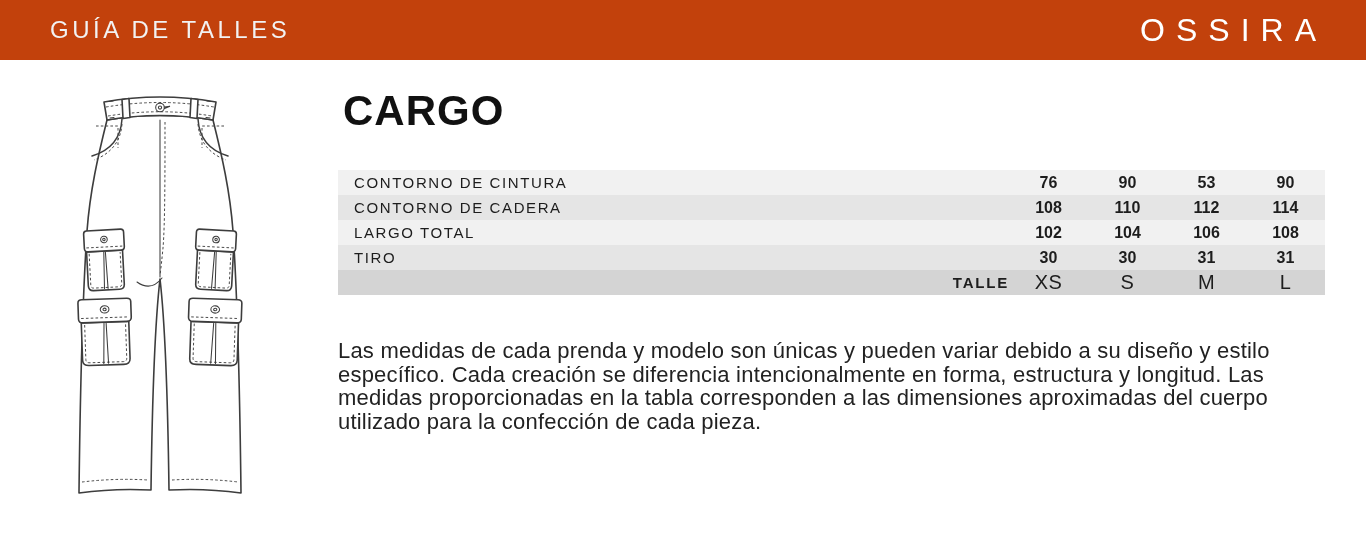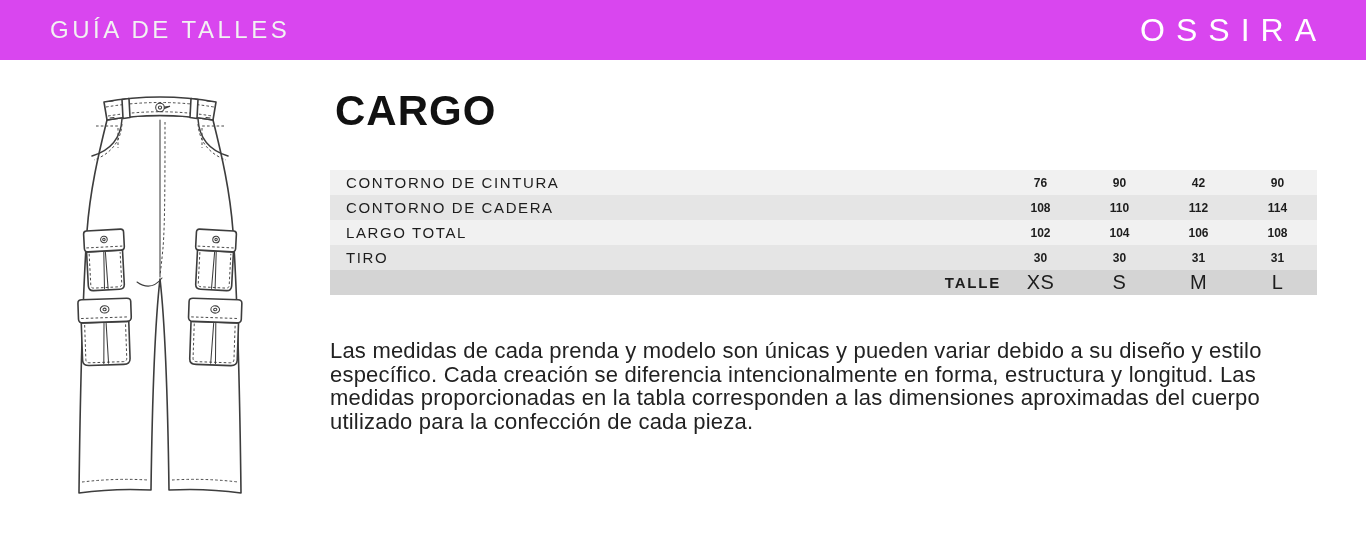--- a/index.html
+++ b/index.html
@@ -2,54 +2,54 @@
 <html><head>
 <meta charset="utf-8">
 <style>
   html,body{margin:0;padding:0;}
   body{
     width:1366px;height:541px;background:#ffffff;position:relative;
     font-family:"Liberation Sans", sans-serif;color:#1c1c1c;overflow:hidden;
   }
   
   .topbar{
-    position:absolute;top:0;left:0;width:1366px;height:60px;background:#d946ef;
+    position:absolute;top:0;left:0;width:1366px;height:60px;background:#c2410c;
     display:flex;align-items:center;justify-content:space-between;
     padding:0 50px;box-sizing:border-box;
   }
   .guide-title{
     color:#f2f2f2;font-size:24px;font-weight:300;letter-spacing:3.5px;white-space:nowrap;
   }
   .brand{
     color:#ffffff;font-size:32px;font-weight:400;letter-spacing:11px;margin-right:-11px;white-space:nowrap;
   }
   
   .sketch{position:absolute;left:66px;top:86px;width:188px;height:430px;}
   .sketch svg{width:100%;height:100%;display:block;}
   .ln{fill:none;stroke:#3d3d3d;stroke-width:1.5;stroke-linecap:round;stroke-linejoin:round;}
   .lnfill{fill:#ffffff;stroke:#3d3d3d;stroke-width:1.6;stroke-linejoin:round;}
   .thin{fill:none;stroke:#3d3d3d;stroke-width:1.05;stroke-linecap:round;}
   .dash{fill:none;stroke:#4a4a4a;stroke-width:1;stroke-dasharray:2.6 2.2;stroke-linecap:butt;}
   
-  .content{position:absolute;left:330px;top:86px;width:987px;}
+  .content{position:absolute;left:338px;top:86px;width:987px;}
   .product-title{
     margin:0 0 0 5px;font-size:42px;line-height:50px;font-weight:800;
     letter-spacing:1px;color:#111111;
   }
   .size-table{margin-top:34px;}
   .row{display:flex;align-items:center;height:25px;}
   .row.light{background:#f1f1f1;}
   .row.white{background:#e5e5e5;}
   .row.dark{background:#d4d4d4;}
   .row .label{
     flex:1;padding-left:16px;font-size:15px;letter-spacing:1.6px;color:#1d1d1d;white-space:nowrap;
   }
   .row.dark .label{font-weight:700;letter-spacing:1.8px;text-align:right;}
   .row .val{
-    width:79px;text-align:center;font-size:12px;font-weight:700;color:#1d1d1d;
+    width:79px;text-align:center;font-size:16px;font-weight:700;color:#1d1d1d;
   }
   .row.dark .val{font-weight:400;font-size:20px;letter-spacing:0.5px;}
   .note{
     margin:44px 0 0 0;width:990px;font-size:22px;line-height:23.5px;
     letter-spacing:0.2px;color:#222222;
   }
 </style>
 </head>
 <body>
 
@@ -110,21 +110,21 @@
 </div>
 
 <div class="content">
   <h1 class="product-title">CARGO</h1>
 
   <div class="size-table">
     <div class="row light">
       <div class="label">CONTORNO DE CINTURA</div>
       <div class="val">76</div>
       <div class="val">90</div>
-      <div class="val">42</div>
+      <div class="val">53</div>
       <div class="val">90</div>
     </div>
     <div class="row white">
       <div class="label">CONTORNO DE CADERA</div>
       <div class="val">108</div>
       <div class="val">110</div>
       <div class="val">112</div>
       <div class="val">114</div>
     </div>
     <div class="row light">

